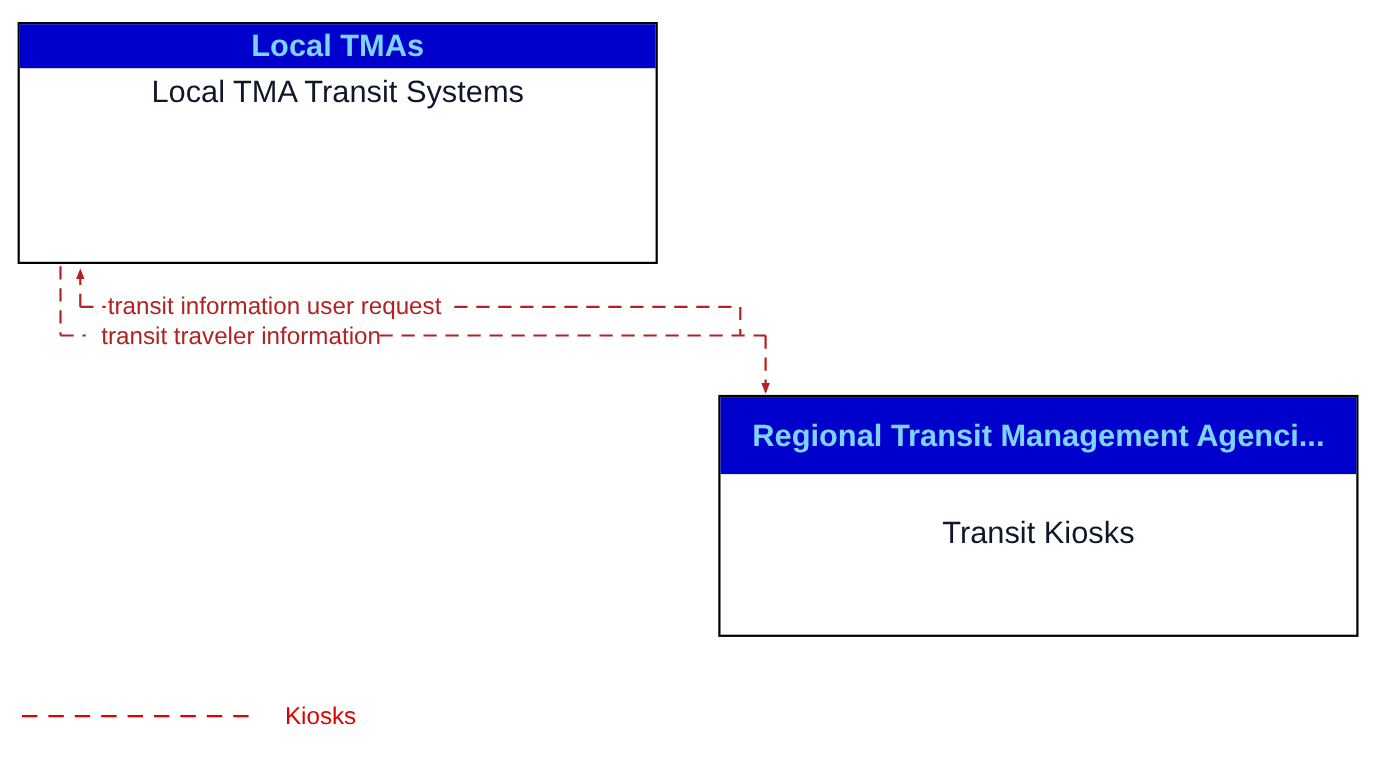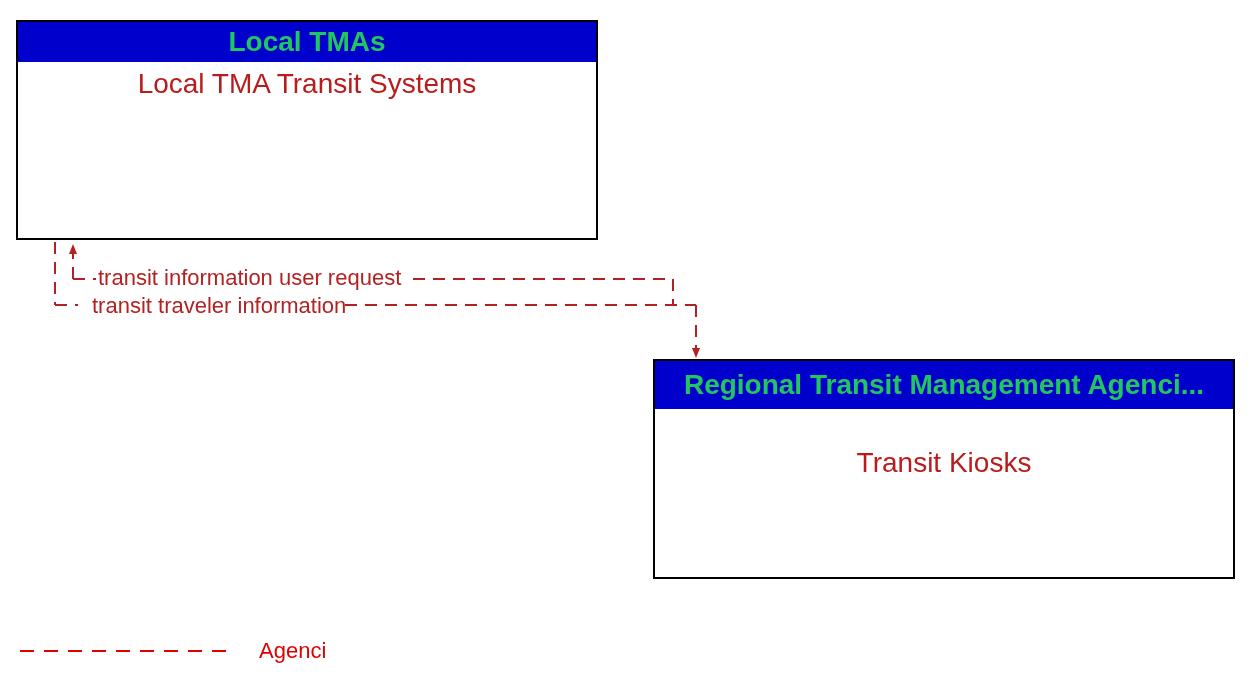--- a/index.html
+++ b/index.html
@@ -13,29 +13,29 @@
     overflow: hidden;
   }
   .entity-box {
     position: absolute;
     border: 2px solid #000;
     background: #fff;
     box-sizing: border-box;
   }
   .entity-header {
     background: #0000cd;
-    color: #22c55e;
+    color: #7dd3fc;
     font-weight: bold;
     text-align: center;
     white-space: nowrap;
     overflow: hidden;
     box-sizing: border-box;
   }
   .entity-title {
-    color: #b91c1c;
+    color: #0f172a;
     text-align: center;
     box-sizing: border-box;
   }
   .flow-label {
     position: absolute;
     color: #b22222;
     font-size: 22px;
     white-space: nowrap;
     font-family: Arial, sans-serif;
   }
@@ -55,29 +55,29 @@
 </style>
 </head>
 <body>
 
 <div class="entity-box" style="left:16px; top:20px; width:582px; height:220px;">
   <div class="entity-header" style="font-size:28px; padding:4px 0;">Local TMAs</div>
   <div class="entity-title" style="font-size:28px; padding:6px 0 0 0;">Local TMA Transit Systems</div>
 </div>
 
 <div class="entity-box" style="left:653px; top:359px; width:582px; height:220px;">
-  <div class="entity-header" style="font-size:28px; padding:8px 2px;">Regional Transit Management Agenci...</div>
+  <div class="entity-header" style="font-size:28px; padding:19px 2px;">Regional Transit Management Agenci...</div>
   <div class="entity-title" style="font-size:28px; padding:6px 0 0 0;margin-top:32px;">Transit Kiosks</div>
 </div>
 
 <div class="flow-label" style="left:98px; top:265px;">transit information user request</div>
 
 <div class="flow-label" style="left:92px; top:293px;">transit traveler information</div>
 
-<div class="legend-label" style="left:259px; top:638px;">Agenci</div>
+<div class="legend-label" style="left:259px; top:638px;">Kiosks</div>
 
 <svg class="overlay" viewBox="0 0 1252 688">
   <defs>
     <marker id="arrowhead" markerWidth="10" markerHeight="8" refX="8" refY="4" orient="auto" markerUnits="userSpaceOnUse">
       <polygon points="0 0, 10 4, 0 8" fill="#b22222"></polygon>
     </marker>
   </defs>
 
   <path d="M 73 279 L 96 279" stroke="#b22222" stroke-width="2" fill="none" stroke-dasharray="12 8"></path>
 

